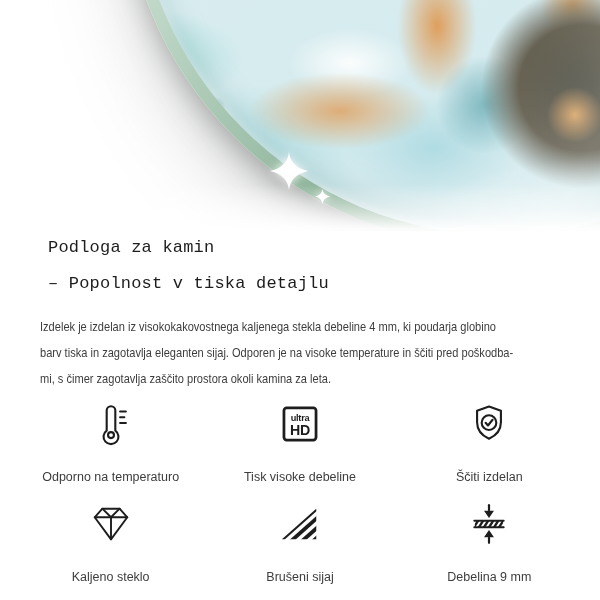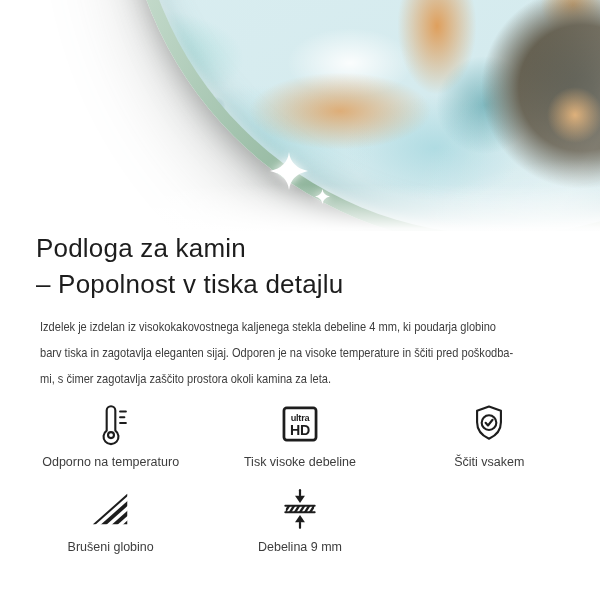--- a/index.html
+++ b/index.html
@@ -44,39 +44,39 @@
     position:absolute;inset:0;pointer-events:none;
     background:
       radial-gradient(ellipse 240px 110px at 585px 238px, rgba(255,255,255,.6), rgba(255,255,255,0) 72%),
       linear-gradient(to bottom, rgba(255,255,255,0) 80%, rgba(255,255,255,.96) 99%);
   }
   .sparkle{position:absolute;filter:drop-shadow(0 0 5px rgba(255,255,255,.95));}
   .sparkle-main{left:270px;top:152px;width:38px;height:38px;}
   .sparkle-small{left:315px;top:189px;width:15px;height:15px;}
   
   .headline{
-    position:absolute;left:36px;top:230px;
-    font-family:Liberation Sans, sans-serif;font-weight:400;color:var(--ink);
-    font-size:26px;line-height:36px;letter-spacing:.2px;
+    position:absolute;left:48px;top:230px;
+    font-family:Liberation Mono, monospace;font-weight:400;color:var(--ink);
+    font-size:17px;line-height:36px;letter-spacing:.2px;
   }
   .headline span{display:block;}
   .description{
     position:absolute;left:40px;top:314px;
     font-size:13.5px;line-height:26px;color:var(--text-color);
     transform:scaleX(.82);transform-origin:0 0;white-space:nowrap;
   }
   .description span{display:block;}
   
   .features{
     position:absolute;left:16px;top:398px;width:568px;
     display:grid;grid-template-columns:repeat(3,1fr);grid-row-gap:13px;
   }
   .feature{display:flex;flex-direction:column;align-items:center;}
   .feature .icon-wrap{height:52px;display:flex;align-items:center;justify-content:center;color:var(--ink);}
-  .feature .label{margin-top:4px;font-size:12.5px;line-height:16px;color:var(--text-color);text-align:center;}
+  .feature .label{margin-top:19px;font-size:12.5px;line-height:16px;color:var(--text-color);text-align:center;}
   svg{display:block;}
 </style>
 </head>
 <body>
 
 <div class="page">
 
   <div class="hero">
     <div class="glass-rim"></div>
     <div class="glass-face"></div>
@@ -126,43 +126,54 @@
     </div>
 
     <div class="feature">
       <div class="icon-wrap">
         <svg width="44" height="44" viewBox="0 0 48 48" fill="none" stroke="currentColor" stroke-width="2.3" stroke-linecap="round" stroke-linejoin="round">
           <path d="M24 5l13 4.5V22c0 8.5-5.5 14.6-13 18-7.5-3.4-13-9.5-13-18V9.5Z"></path>
           <circle cx="24" cy="22.5" r="8"></circle>
           <path d="M20.3 22.7l2.6 2.9 5-6.2"></path>
         </svg>
       </div>
-      <div class="label">Ščiti vsakem</div>
-    </div>
-
+      <div class="label">Ščiti izdelan</div>
+    </div>
+
+    <div class="feature">
+      <div class="icon-wrap">
+        <svg width="46" height="46" viewBox="0 0 48 48" fill="none" stroke="currentColor" stroke-width="2" stroke-linecap="round" stroke-linejoin="round">
+          <path d="M15 8h18l8 9-17 23L7 17Z"></path>
+          <path d="M7 17h34"></path>
+          <path d="M15 8l9 9 9-9"></path>
+          <path d="M24 17v23"></path>
+        </svg>
+      </div>
+      <div class="label">Kaljeno steklo</div>
+    </div>
 
     <div class="feature">
       <div class="icon-wrap">
         <svg width="44" height="44" viewBox="0 0 48 48">
           <defs>
               <clipPath id="tri-clip">
                 <path d="M4 41 L42 7 L42 41 Z"></path>
               </clipPath>
             </defs>
           <g clip-path="url(#tri-clip)" stroke="currentColor" stroke-width="4.2">
             <line x1="-40.8" y1="80.8" x2="48.8" y2="1.2"></line>
             <line x1="-35.5" y1="86.8" x2="54.1" y2="7.2"></line>
             <line x1="-30.2" y1="92.8" x2="59.4" y2="13.2"></line>
             <line x1="-24.9" y1="98.8" x2="64.7" y2="19.2"></line>
             <line x1="-19.6" y1="104.8" x2="70.0" y2="25.2"></line>
             <line x1="-14.3" y1="110.8" x2="75.3" y2="31.2"></line>
           </g>
         </svg>
       </div>
-      <div class="label">Brušeni globino</div>
+      <div class="label">Brušeni sijaj</div>
     </div>
 
     <div class="feature">
       <div class="icon-wrap">
         <svg width="44" height="44" viewBox="0 0 48 48">
           <g stroke="currentColor" stroke-width="2.4" stroke-linecap="round">
             <path d="M24 3.5v5.5"></path>
             <path d="M24 44.5V39"></path>
           </g>
           <path d="M18.6 9.5h10.8L24 17.5Z" fill="currentColor"></path>

